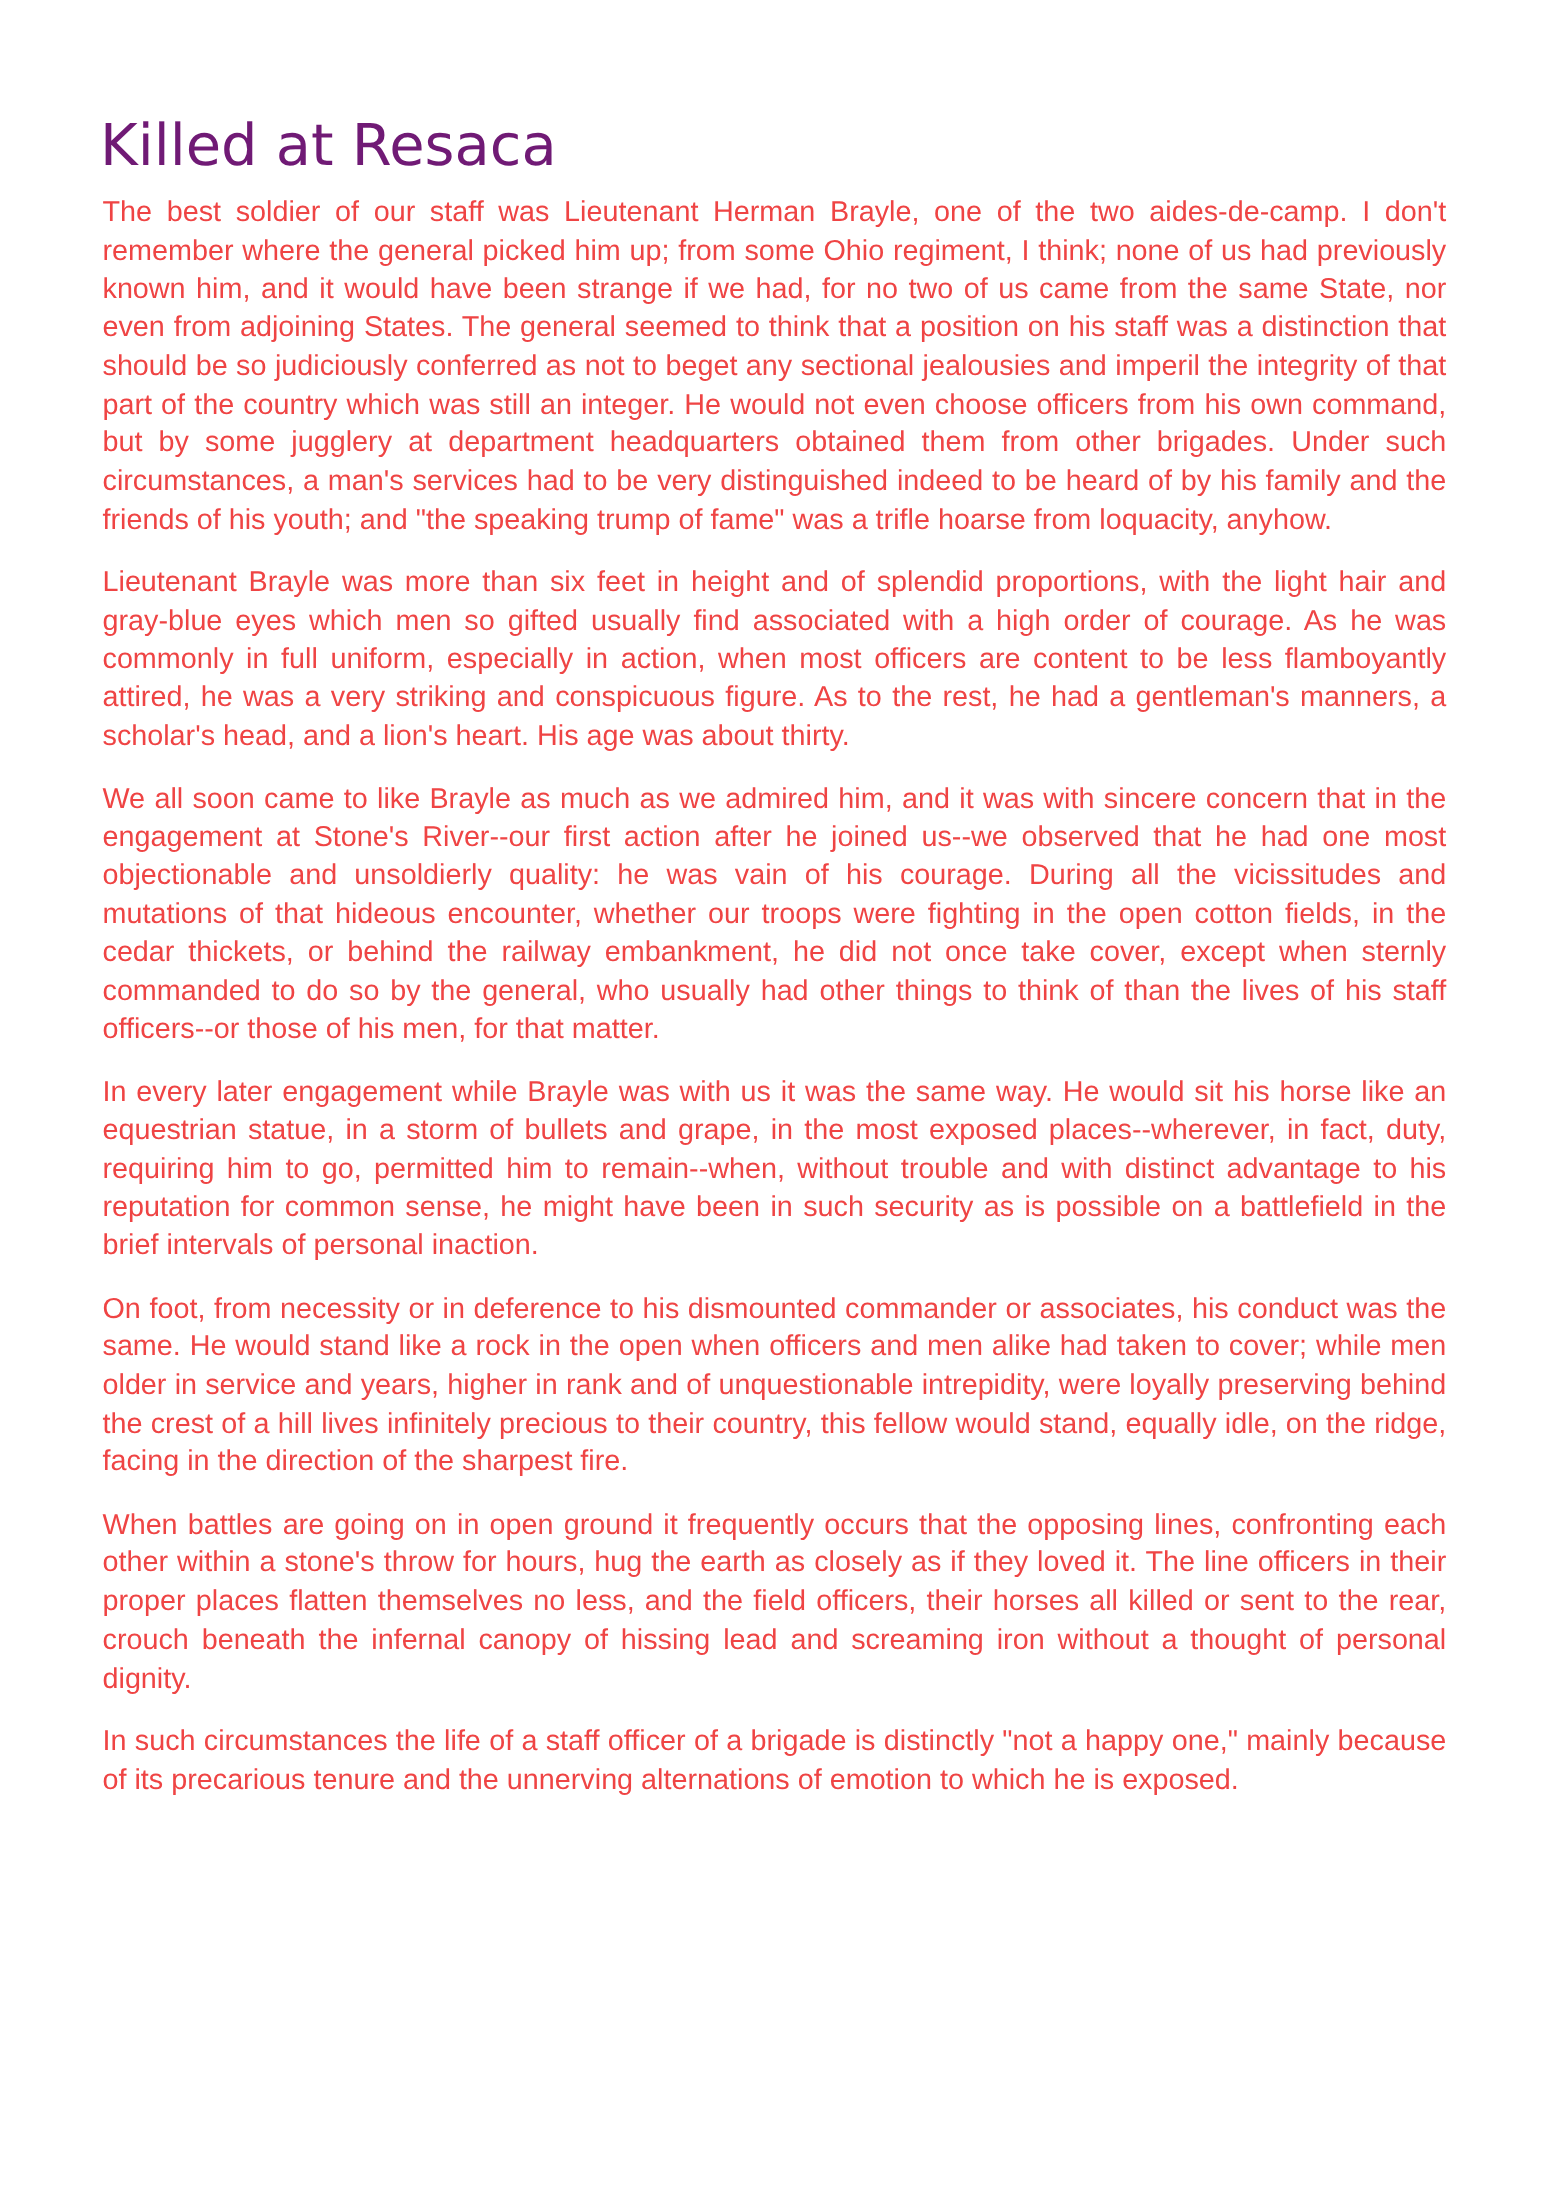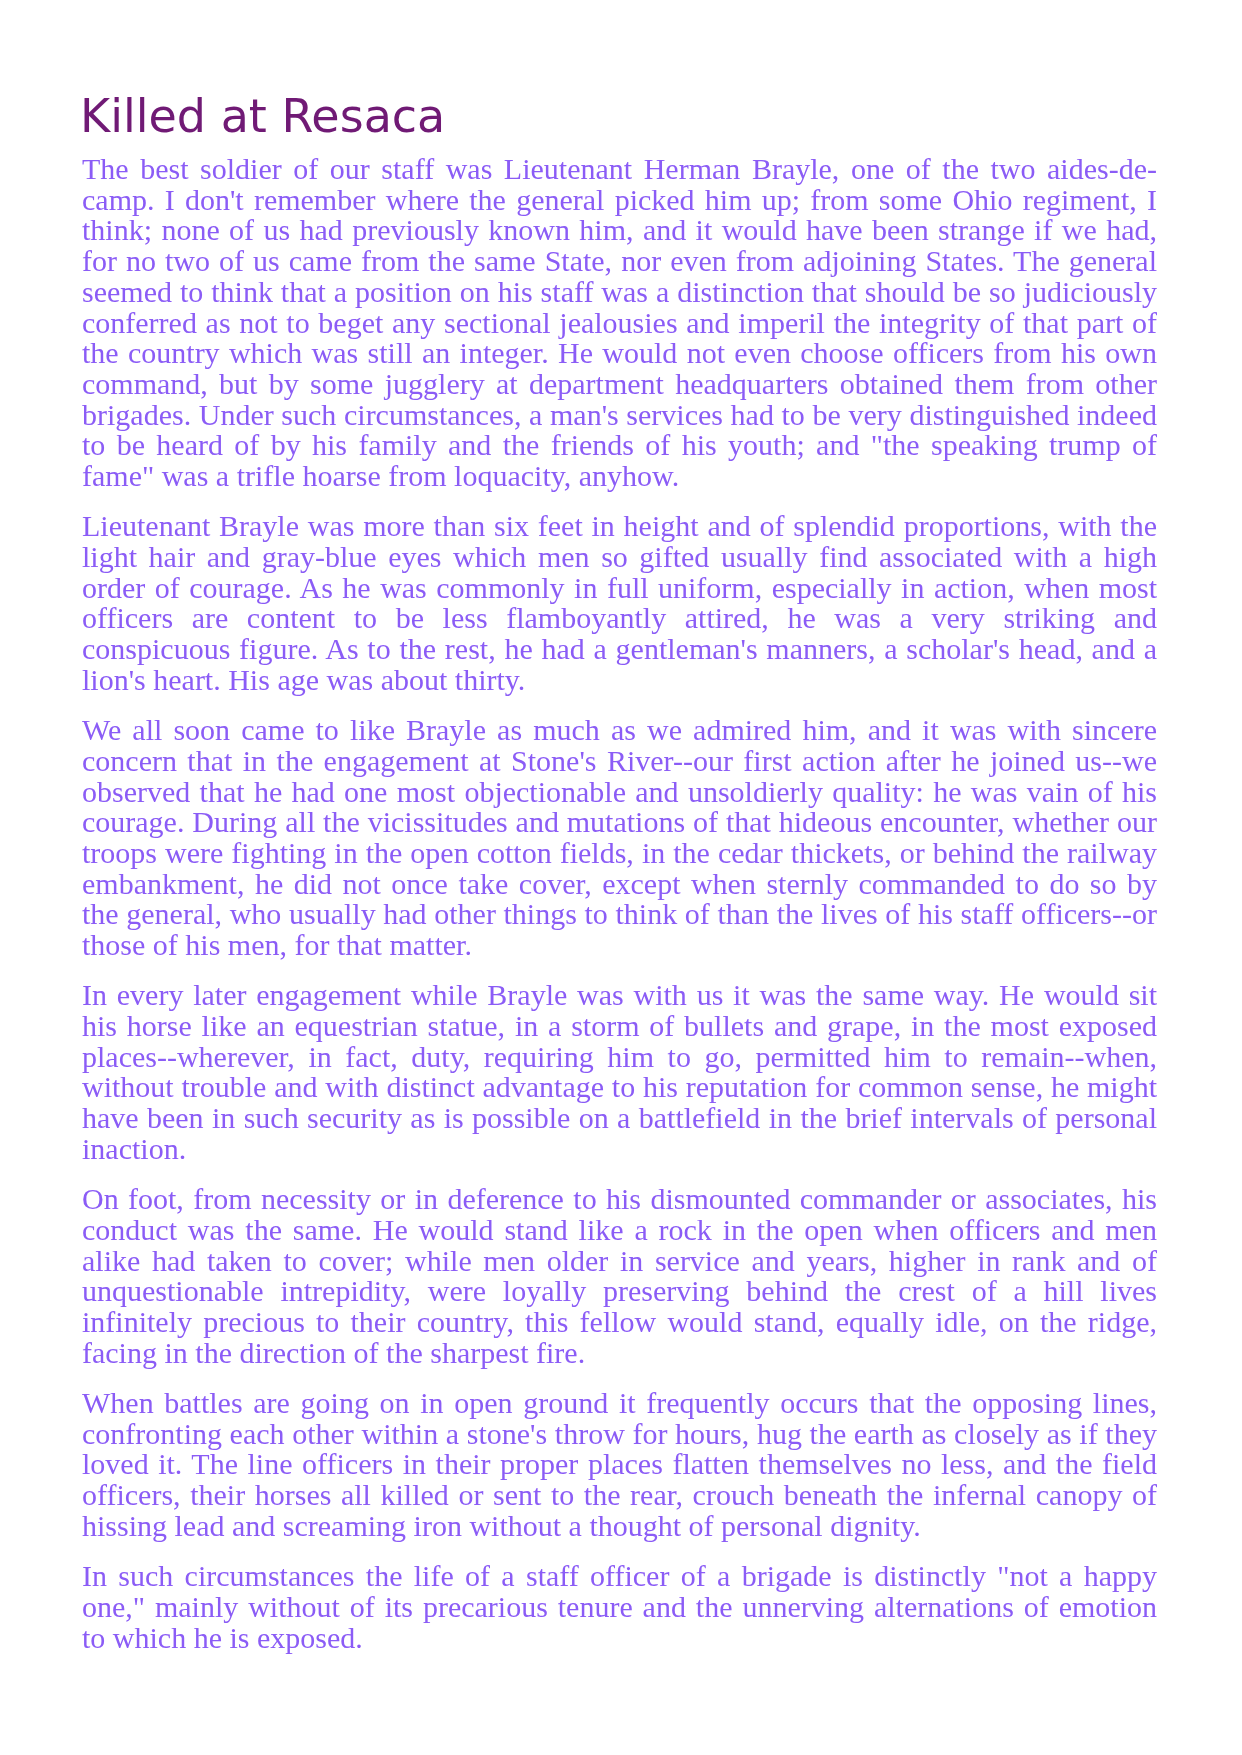--- a/index.html
+++ b/index.html
@@ -22,34 +22,34 @@
   .title {
     font-family: "DejaVu Sans", sans-serif;
     font-weight: normal;
     font-size: 46px;
     line-height: 64px;
     color: #701a75;
     margin: 0 0 6px -2px;
     letter-spacing: 0;
   }
   .para {
-    font-family: Liberation Serif, serif;
-    font-size: 30px;
+    font-family: Liberation Sans, sans-serif;
+    font-size: 23px;
     line-height: 30.7px;
-    color: #8b5cf6;
+    color: #ef4444;
     text-align: justify;
     margin: 0 0 19.6px 0;
     hyphens: none;
   }
 </style>
 </head>
 <body>
 
 <div class="page">
   <h1 class="title">Killed at Resaca</h1>
   <p class="para">The best soldier of our staff was Lieutenant Herman Brayle, one of the two aides-de-camp. I don't remember where the general picked him up; from some Ohio regiment, I think; none of us had previously known him, and it would have been strange if we had, for no two of us came from the same State, nor even from adjoining States. The general seemed to think that a position on his staff was a distinction that should be so judiciously conferred as not to beget any sectional jealousies and imperil the integrity of that part of the country which was still an integer. He would not even choose officers from his own command, but by some jugglery at department headquarters obtained them from other brigades. Under such circumstances, a man's services had to be very distinguished indeed to be heard of by his family and the friends of his youth; and "the speaking trump of fame" was a trifle hoarse from loquacity, anyhow.</p>
   <p class="para">Lieutenant Brayle was more than six feet in height and of splendid proportions, with the light hair and gray-blue eyes which men so gifted usually find associated with a high order of courage. As he was commonly in full uniform, especially in action, when most officers are content to be less flamboyantly attired, he was a very striking and conspicuous figure. As to the rest, he had a gentleman's manners, a scholar's head, and a lion's heart. His age was about thirty.</p>
   <p class="para">We all soon came to like Brayle as much as we admired him, and it was with sincere concern that in the engagement at Stone's River--our first action after he joined us--we observed that he had one most objectionable and unsoldierly quality: he was vain of his courage. During all the vicissitudes and mutations of that hideous encounter, whether our troops were fighting in the open cotton fields, in the cedar thickets, or behind the railway embankment, he did not once take cover, except when sternly commanded to do so by the general, who usually had other things to think of than the lives of his staff officers--or those of his men, for that matter.</p>
   <p class="para">In every later engagement while Brayle was with us it was the same way. He would sit his horse like an equestrian statue, in a storm of bullets and grape, in the most exposed places--wherever, in fact, duty, requiring him to go, permitted him to remain--when, without trouble and with distinct advantage to his reputation for common sense, he might have been in such security as is possible on a battlefield in the brief intervals of personal inaction.</p>
   <p class="para">On foot, from necessity or in deference to his dismounted commander or associates, his conduct was the same. He would stand like a rock in the open when officers and men alike had taken to cover; while men older in service and years, higher in rank and of unquestionable intrepidity, were loyally preserving behind the crest of a hill lives infinitely precious to their country, this fellow would stand, equally idle, on the ridge, facing in the direction of the sharpest fire.</p>
   <p class="para">When battles are going on in open ground it frequently occurs that the opposing lines, confronting each other within a stone's throw for hours, hug the earth as closely as if they loved it. The line officers in their proper places flatten themselves no less, and the field officers, their horses all killed or sent to the rear, crouch beneath the infernal canopy of hissing lead and screaming iron without a thought of personal dignity.</p>
-  <p class="para">In such circumstances the life of a staff officer of a brigade is distinctly "not a happy one," mainly without of its precarious tenure and the unnerving alternations of emotion to which he is exposed.</p>
+  <p class="para">In such circumstances the life of a staff officer of a brigade is distinctly "not a happy one," mainly because of its precarious tenure and the unnerving alternations of emotion to which he is exposed.</p>
 </div>
 
 </body></html>

